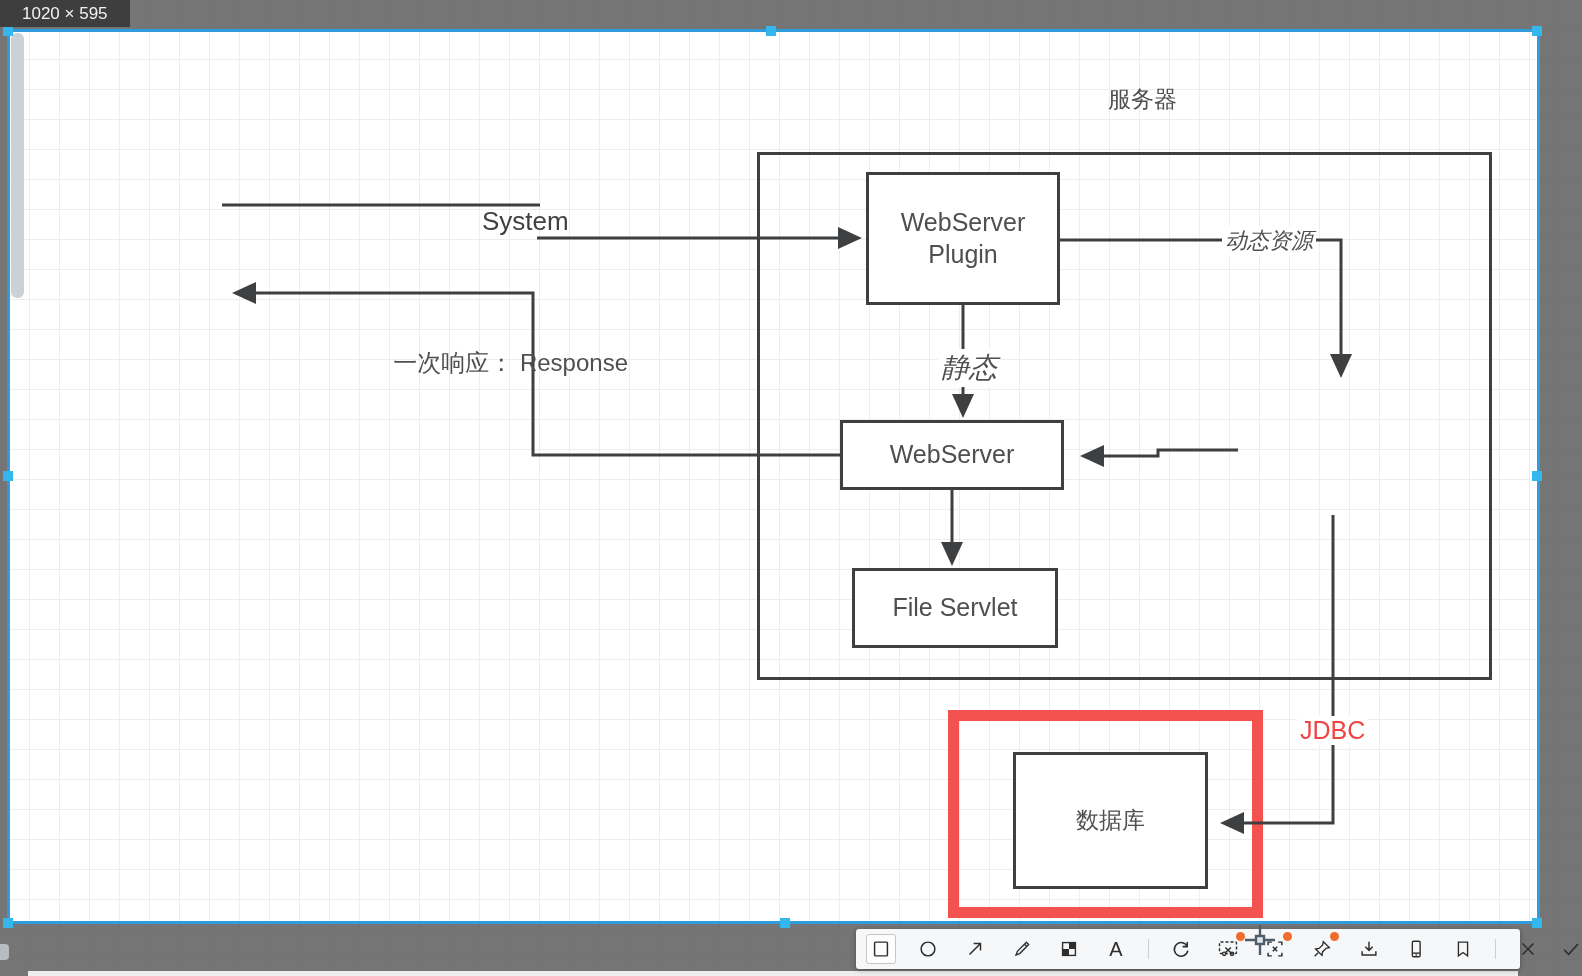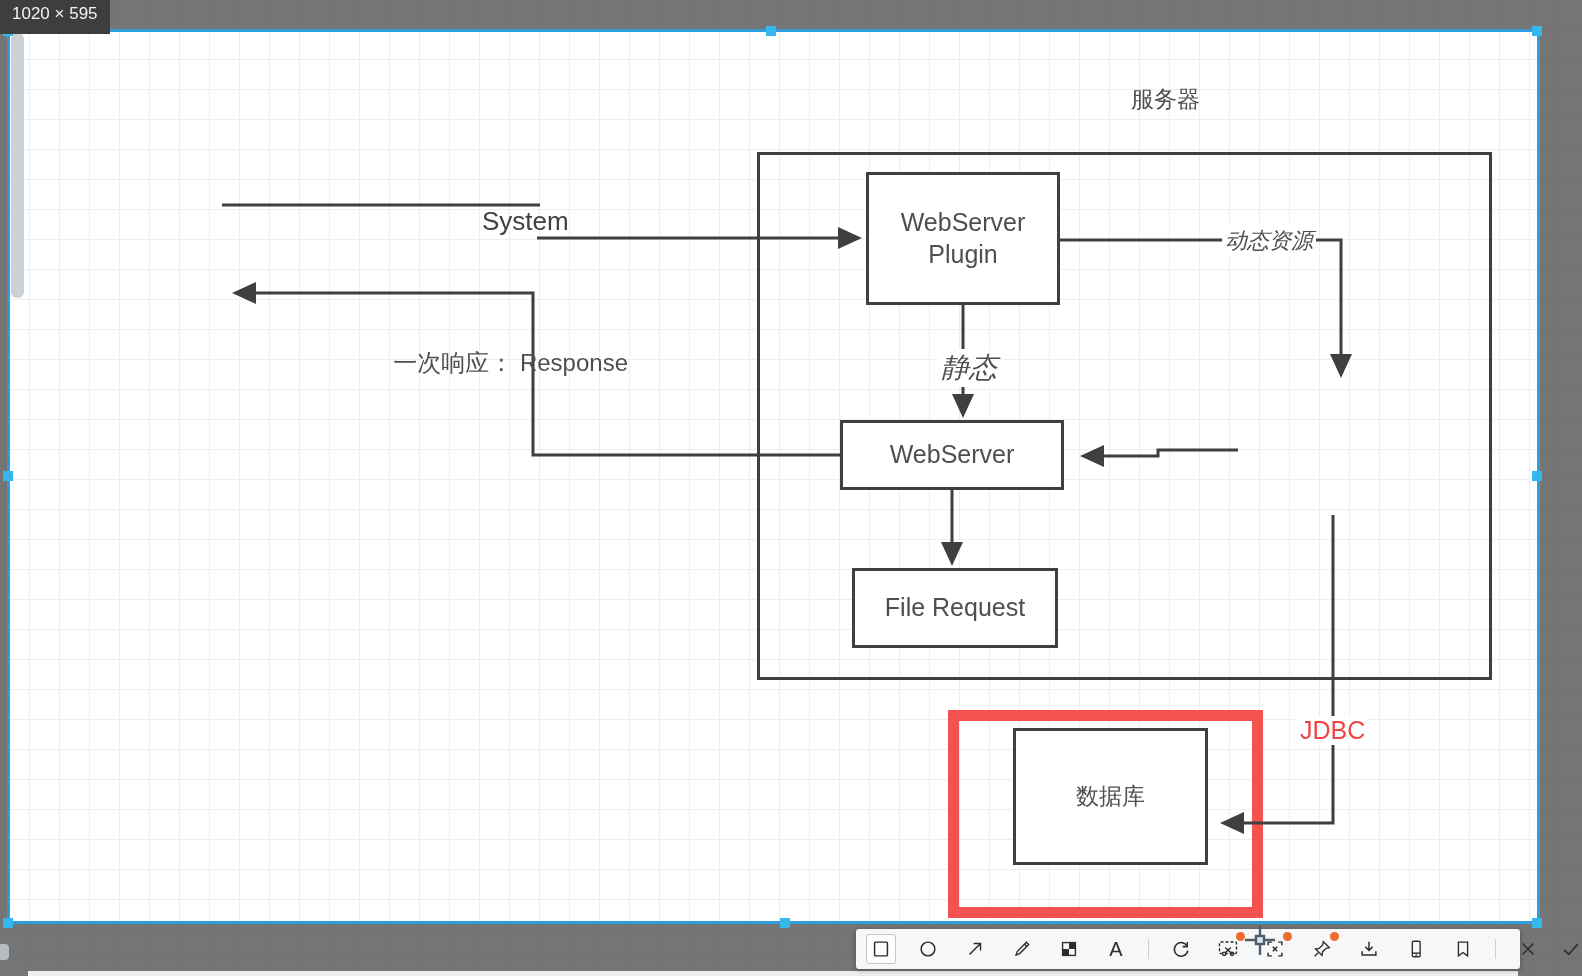--- a/index.html
+++ b/index.html
@@ -22,21 +22,21 @@
   .dcontainer{position:absolute;border:3px solid #3d3f41;background:transparent;z-index:1;}
   .dlabel{position:absolute;font-size:23px;color:#4f4f4f;white-space:nowrap;z-index:4;}
   .dlabel.onLine{background:#ffffff;padding:0 3px;}
   .connectors{position:absolute;left:0;top:0;z-index:2;}
   .red-rect{position:absolute;border:11px solid #f4524e;background:transparent;z-index:2;}
   
   .overlay{position:absolute;background:rgba(96,96,96,0.87);z-index:5;}
   .sel-border{position:absolute;border:3px solid #2f9ddb;z-index:6;pointer-events:auto;}
   .handle{position:absolute;width:10px;height:10px;background:#35b7ee;z-index:7;}
   .size-label{
-    position:absolute;left:0;top:0;height:34px;padding:0 12px;background:#3e3e3e;
+    position:absolute;left:0;top:0;height:27px;padding:0 22px;background:#3e3e3e;
     color:#f2f2f2;font-size:17px;line-height:27px;z-index:8;white-space:nowrap;
   }
   .scroll-thumb{position:absolute;left:11px;top:33px;width:13px;height:265px;background:#ccd1d6;border-radius:6px;z-index:3;}
   .left-blob{position:absolute;left:0;top:944px;width:9px;height:16px;background:#b6bcc0;border-radius:0 4px 4px 0;z-index:6;}
   .bottom-strip{position:absolute;left:28px;top:971px;width:1490px;height:5px;background:rgba(248,248,248,0.92);z-index:6;}
   
   .toolbar{
     position:absolute;left:856px;top:929px;width:664px;height:40px;background:#f6f7f8;
     border-radius:3px;box-shadow:0 1px 5px rgba(0,0,0,0.35);
     display:flex;align-items:center;padding:0 10px;gap:17px;z-index:8;
@@ -100,29 +100,29 @@
   <div class="dcontainer" style="left:757px;top:152px;width:735px;height:528px;"></div>
 
   <div class="dbox" style="left:866px;top:172px;width:194px;height:133px;font-size:25px;">
     <span>WebServer</span>
     <span>Plugin</span>
   </div>
   <div class="dbox" style="left:840px;top:420px;width:224px;height:70px;font-size:25px;">
     <span>WebServer</span>
   </div>
   <div class="dbox" style="left:852px;top:568px;width:206px;height:80px;font-size:25px;">
-    <span>File Request</span>
-  </div>
-  <div class="dbox" style="left:1013px;top:728px;width:195px;height:137px;">
+    <span>File Servlet</span>
+  </div>
+  <div class="dbox" style="left:1013px;top:752px;width:195px;height:137px;">
     <span>数据库</span>
   </div>
 
   <div class="dlabel" style="left:482px;top:206px;font-size:26px;color:#414141;">System</div>
   <div class="dlabel" style="left:378px;top:347px;width:250px;text-align:right;font-size:24px;">一次响应： Response</div>
-  <div class="dlabel" style="left:1108px;top:84px;width:115px;text-align:center;">服务器</div>
+  <div class="dlabel" style="left:1108px;top:84px;width:115px;text-align:left;">服务器</div>
   <div class="dlabel onLine" style="left:1222px;top:226px;font-size:22px;font-style:italic;">动态资源</div>
   <div class="dlabel onLine" style="left:938px;top:349px;font-size:28px;font-style:italic;">静态</div>
   <div class="dlabel onLine" style="left:1297px;top:716px;font-size:25px;color:#ef4444;">JDBC</div>
 
   <div class="overlay" style="left:0;top:0;width:1582px;height:30px;"></div>
   <div class="overlay" style="left:0;top:30px;width:7px;height:894px;"></div>
   <div class="overlay" style="left:1540px;top:30px;width:42px;height:894px;"></div>
   <div class="overlay" style="left:0;top:924px;width:1582px;height:52px;"></div>
 
   <div class="sel-border" style="left:7px;top:29px;width:1533px;height:895px;"></div>

